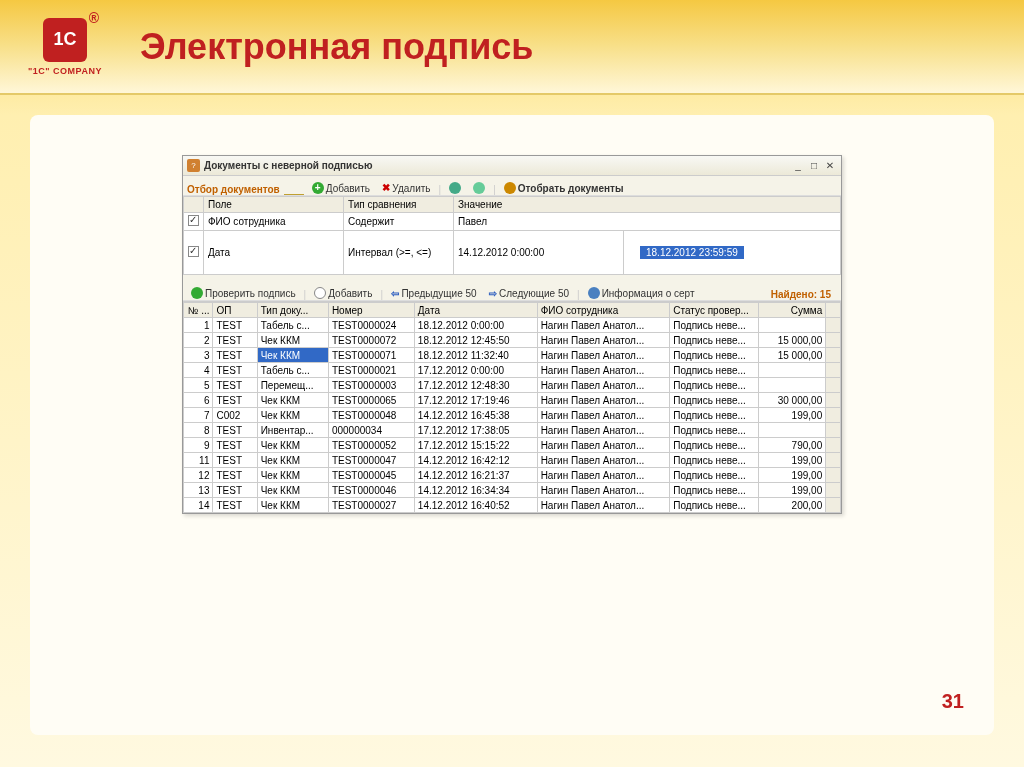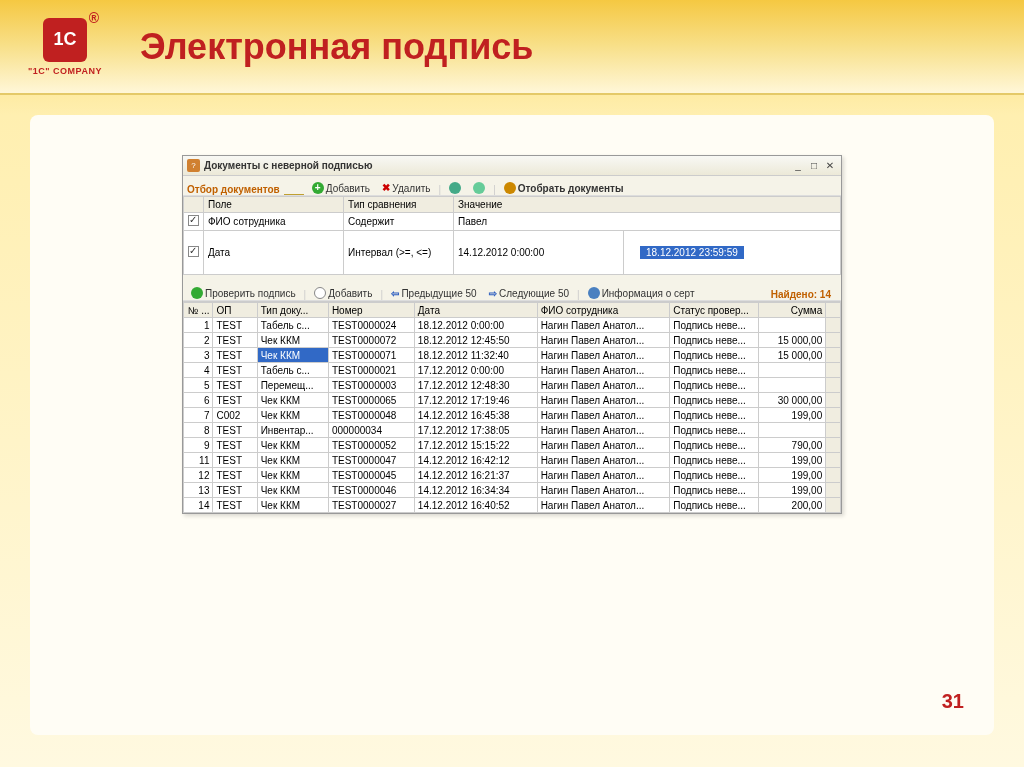--- a/index.html
+++ b/index.html
@@ -236,21 +236,21 @@
         </span>
       <span class="tbtn">
           <span class="ic-right">⇨</span>
           <span>Следующие 50</span>
         </span>
       <span class="sep">|</span>
       <span class="tbtn">
           <span class="ticon ic-info"></span>
           <span>Информация о серт</span>
         </span>
-      <span class="found">Найдено: 14</span>
+      <span class="found">Найдено: 15</span>
     </div>
 
     <div class="grid-wrap">
     <table class="data-grid">
       <thead>
       <tr>
         <th class="col-num">№ ...</th>
         <th class="col-op">ОП</th>
         <th class="col-type">Тип доку...</th>
         <th class="col-docnum">Номер</th>

